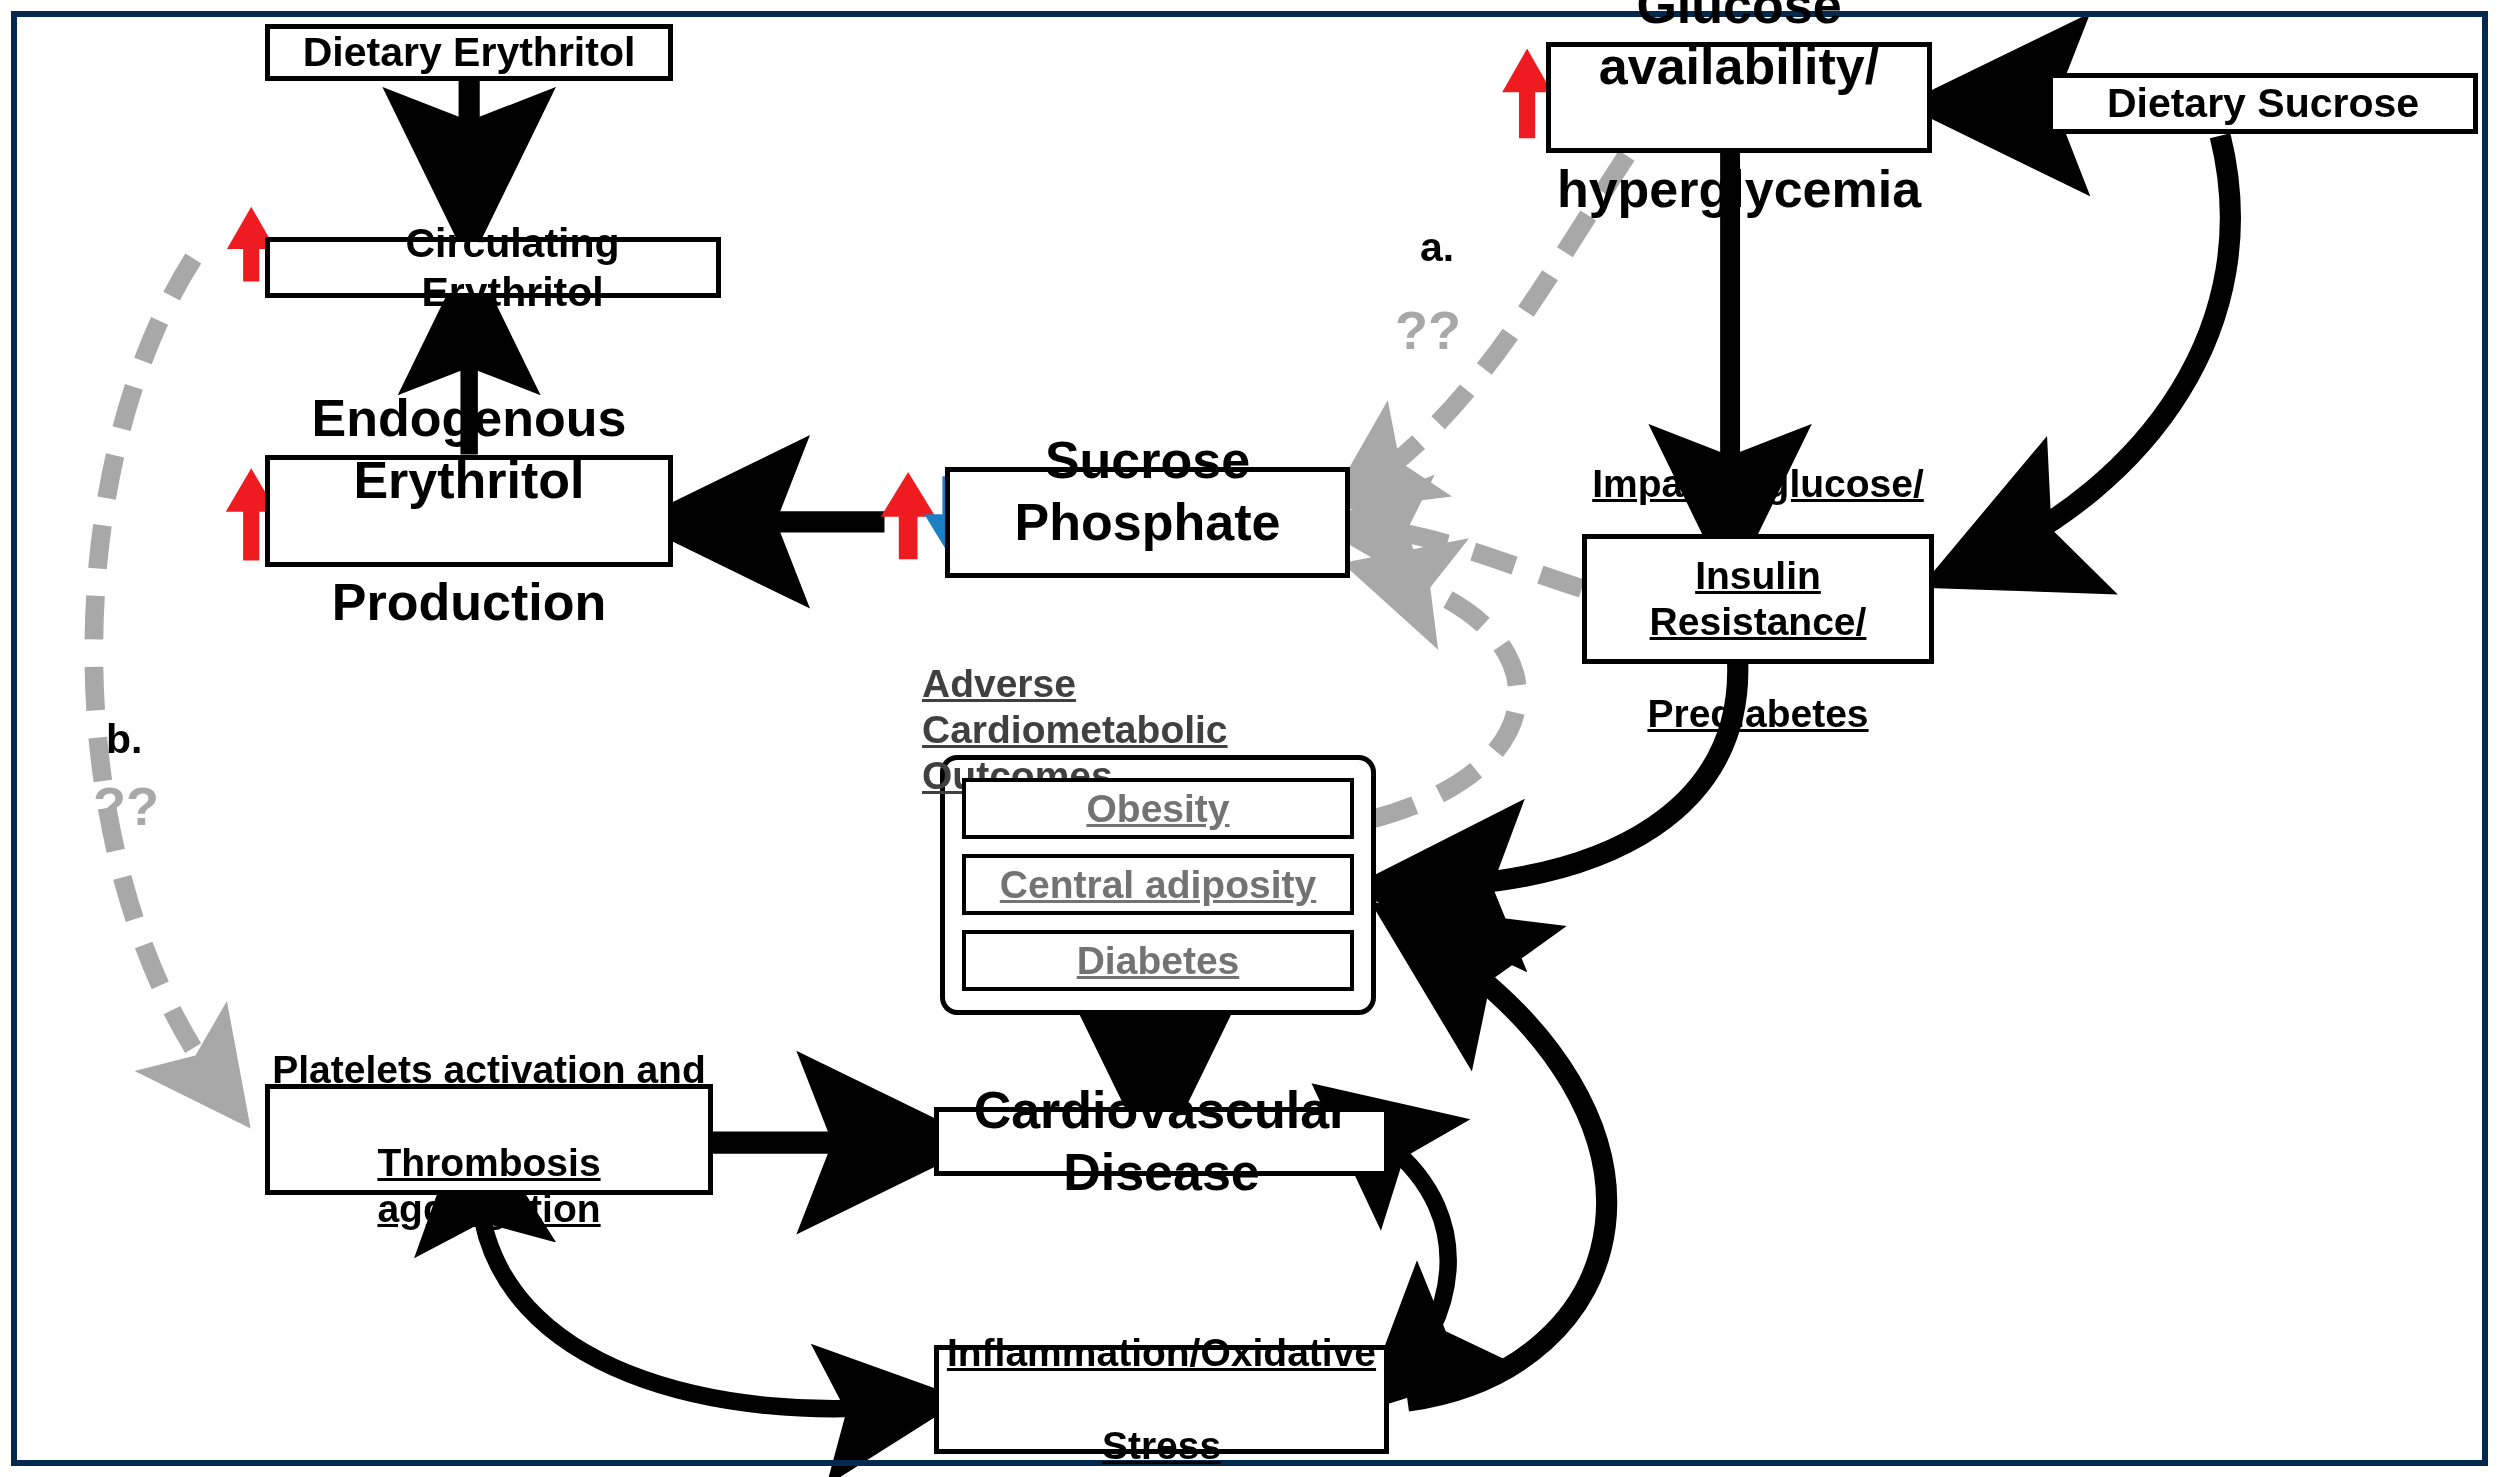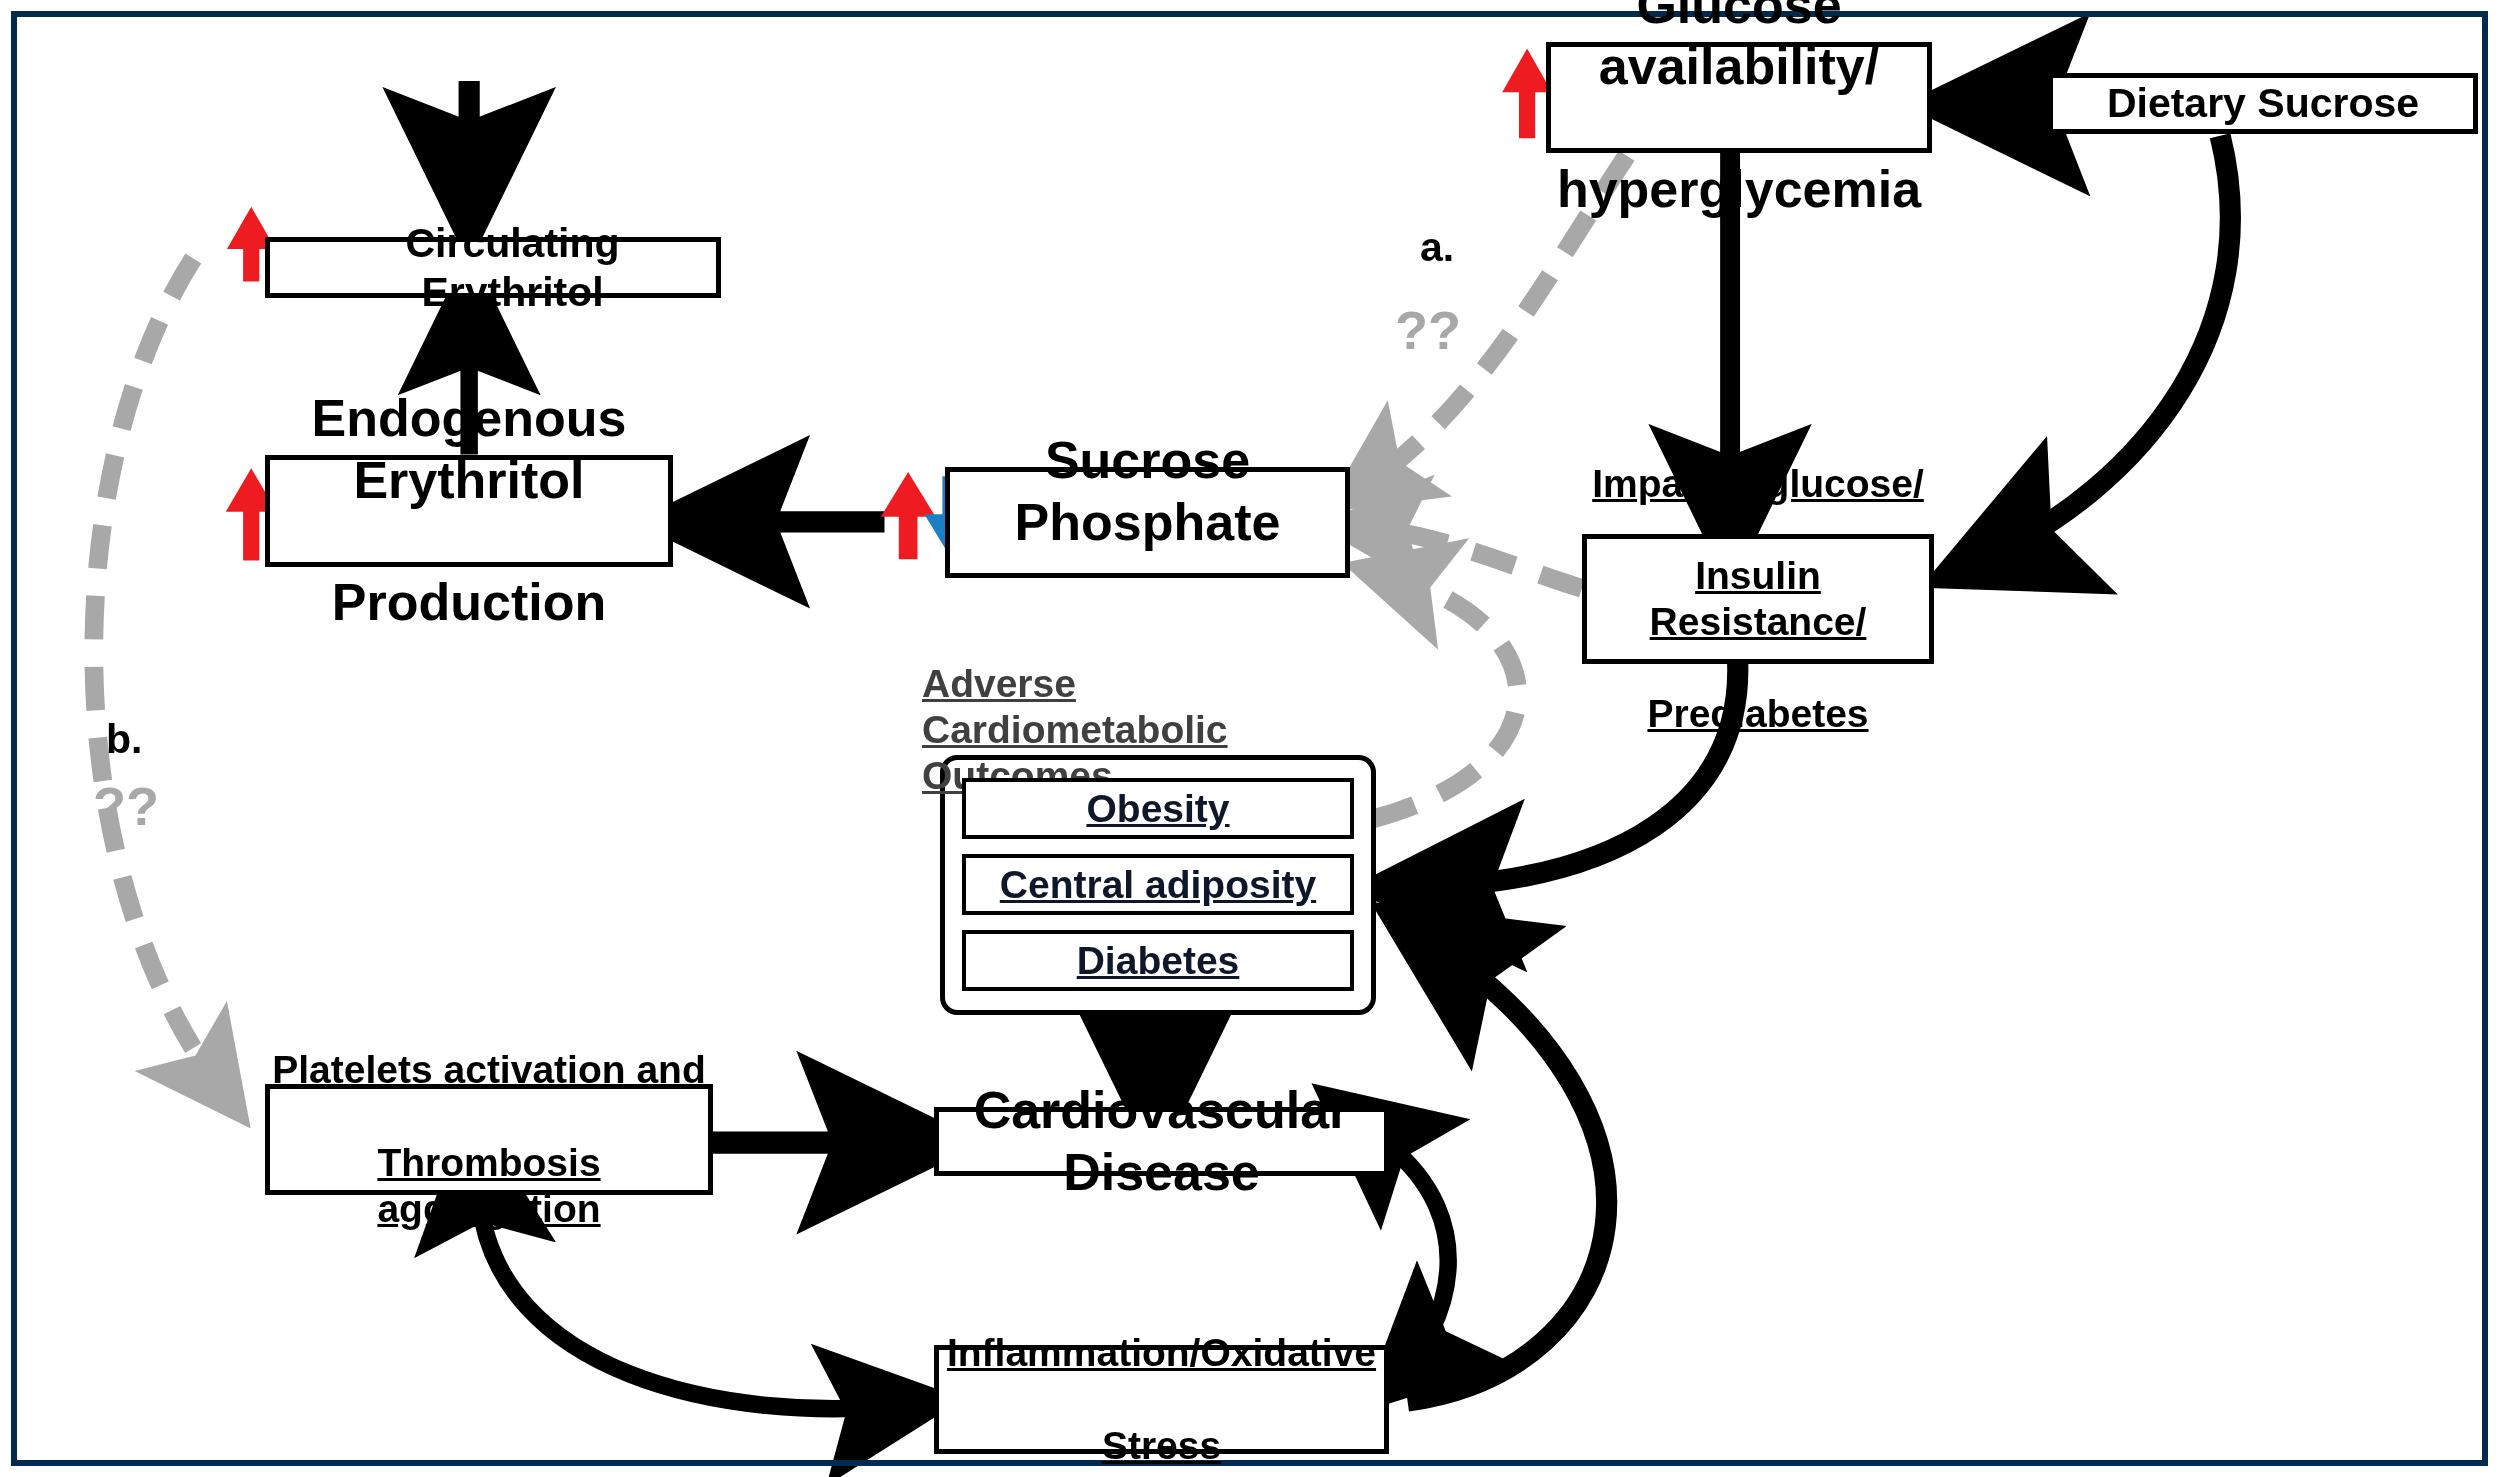--- a/index.html
+++ b/index.html
@@ -51,21 +51,21 @@
   .sub{
     position:absolute;
     background:#ffffff;
     border:4.4px solid #000000;
     box-sizing:border-box;
     display:flex;
     align-items:center;
     justify-content:center;
     text-align:center;
     font-weight:bold;
-    color:#0f172a;
+    color:#737373;
     z-index:6;
   }
   .plainlabel{
     position:absolute;
     font-weight:bold;
     color:#404040;
     text-align:left;
     line-height:1.18;
     z-index:6;
   }
@@ -182,20 +182,23 @@
     <g>
       <line x1="1528" y1="765" x2="1528" y2="858" stroke="#1b7fc4" stroke-width="30"></line>
       <path d="M1528,898 L1484,826 L1572,826 Z" fill="#1b7fc4"></path>
     </g>
     <g>
       <line x1="2452" y1="222" x2="2452" y2="118" stroke="#ee1c21" stroke-width="26"></line>
       <path d="M2452,78 L2492,148 L2412,148 Z" fill="#ee1c21"></path>
     </g>
   </svg>
 
+  <div class="node fs66" style="left:265px;top:24px;width:408px;height:57px;">
+    <span>Dietary Erythritol</span>
+  </div>
 
   <div class="node fs66" style="left:265px;top:237px;width:456px;height:61px;padding-left:39px;">
     <span>Circulating Erythritol</span>
   </div>
 
   <div class="node fs64" style="left:265px;top:455px;width:408px;height:112px;">
     <span>
       <span>Endogenous Erythritol</span><br>
       <span>Production</span>
     </span>

